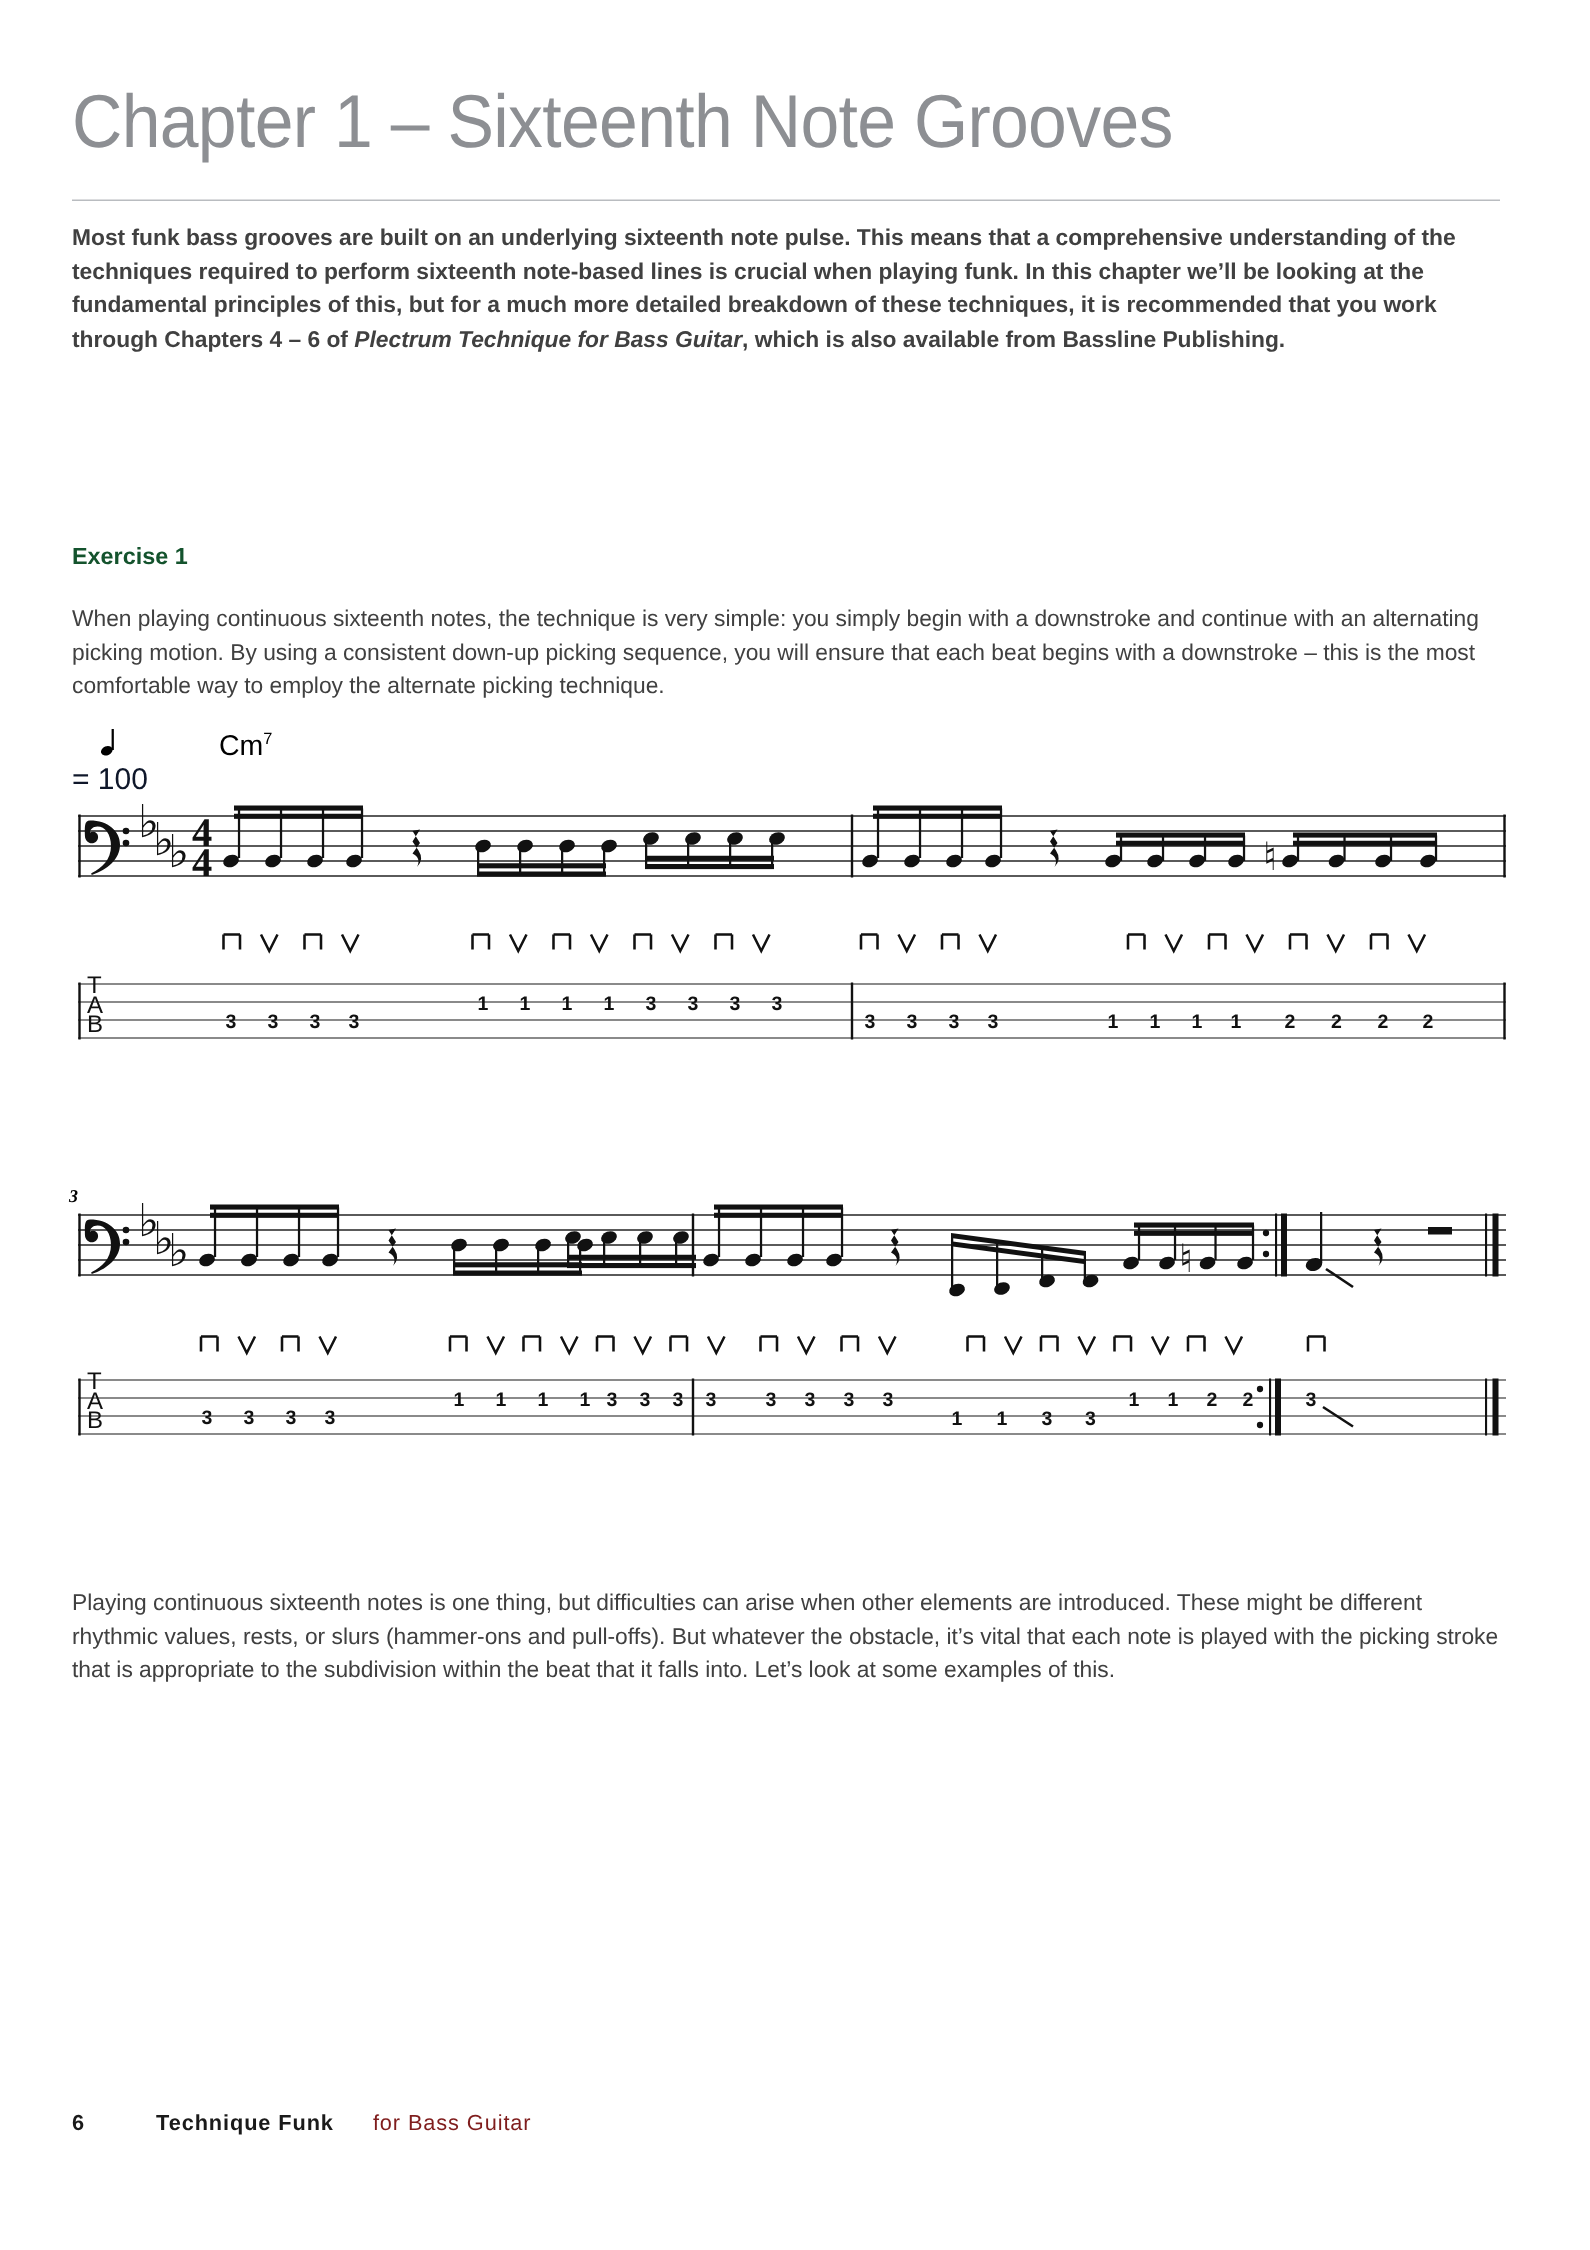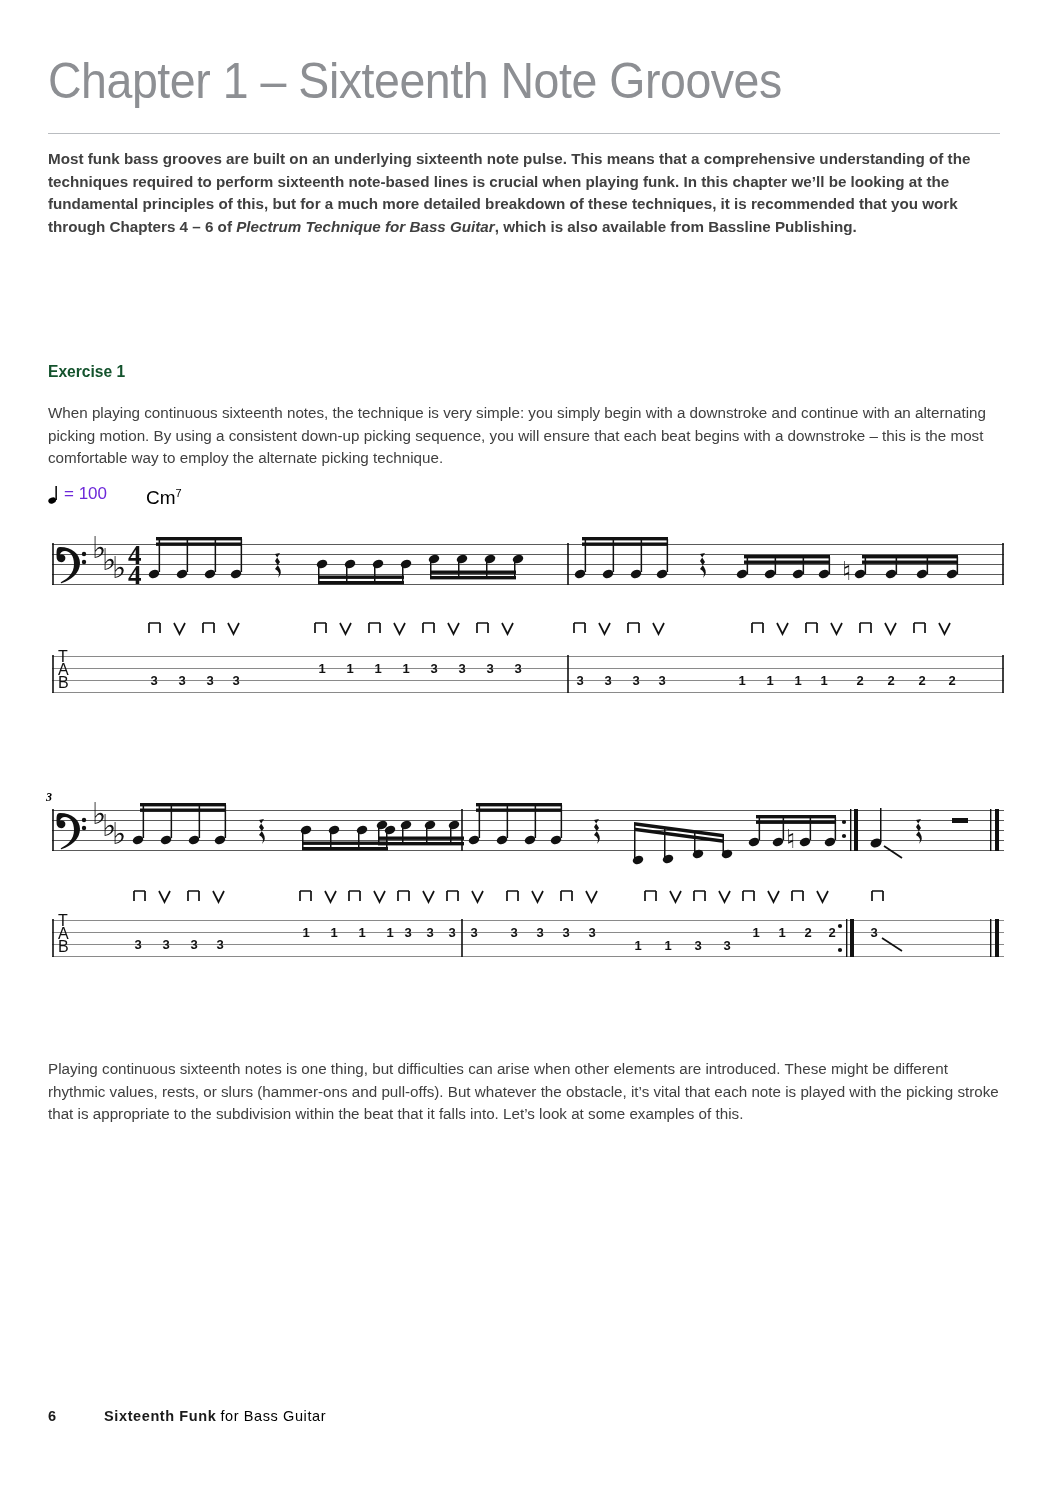--- a/index.html
+++ b/index.html
@@ -57,25 +57,26 @@
   #p-intro{ top:148px; }
   #p-two{ top:275px; }
   #h-ex1{ top:363px; }
   #p-three{ top:402px; }
   #p-final{ top:1058px; }
 
   
   .tempo{
     position:absolute;
     left:48px; top:483px;
-    font-size:17px;
-    color:#6d28d9;
+    font-size:20px;
+    color:#0f172a;
     display:flex;
     align-items:center;
     gap:4px;
+    flex-direction:column;
   }
   .tempo .qnote{ display:inline-block; width:12px; height:22px; position:relative; top:1px;}
   .chord{
     position:absolute;
     left:146px; top:487px;
     font-family:Liberation Sans, sans-serif;
     font-size:19px;
     color:#000;
   }
   .chord sup{ font-size:11px; }
@@ -97,21 +98,21 @@
 
   
   .footer{
     position:absolute;
     left:48px; top:1408px;
     font-size:14.5px;
     white-space:nowrap;
   }
   .footer .pg{ font-weight:bold; color:#1a1a1a; }
   .footer .bk{ font-weight:bold; color:#1a1a1a; margin-left:48px; letter-spacing:0.6px;}
-  .footer .sub{ color:#000000; letter-spacing:0.6px;}
+  .footer .sub{ color:#7f1d1d; letter-spacing:0.6px;margin-left:22px;}
 </style>
 </head>
 <body>
 
 <div class="page">
 
   <div class="chapter-title">Chapter 1 – Sixteenth Note Grooves</div>
   <div class="title-rule"></div>
 
   <div class="para bold" id="p-intro"><span>Most funk bass grooves are built on an underlying sixteenth note pulse. This means that a comprehensive understanding of the techniques required to perform sixteenth note-based lines is crucial when playing funk. In this chapter we’ll be looking at the fundamental principles of this, but for a much more detailed breakdown of these techniques, it is recommended that you work through Chapters 4 – 6 of </span><i>Plectrum Technique for Bass Guitar</i><span>, which is also available from Bassline Publishing.</span></div>
@@ -574,17 +575,17 @@
 
         <text x="830" y="149">3</text>
       </g>
       <path d="M838,150 l20,13" stroke="#111" stroke-width="1.7" fill="none"></path>
     </svg>
   </div>
 
   <div class="para" id="p-final">Playing continuous sixteenth notes is one thing, but difficulties can arise when other elements are introduced. These might be different rhythmic values, rests, or slurs (hammer-ons and pull-offs). But whatever the obstacle, it’s vital that each note is played with the picking stroke that is appropriate to the subdivision within the beat that it falls into. Let’s look at some examples of this.</div>
 
   <div class="footer">
-    <span class="pg">6</span><span class="bk">Sixteenth Funk</span>
+    <span class="pg">6</span><span class="bk">Technique Funk</span>
     <span class="sub">for Bass Guitar</span>
   </div>
 
 </div>
 
 </body></html>

